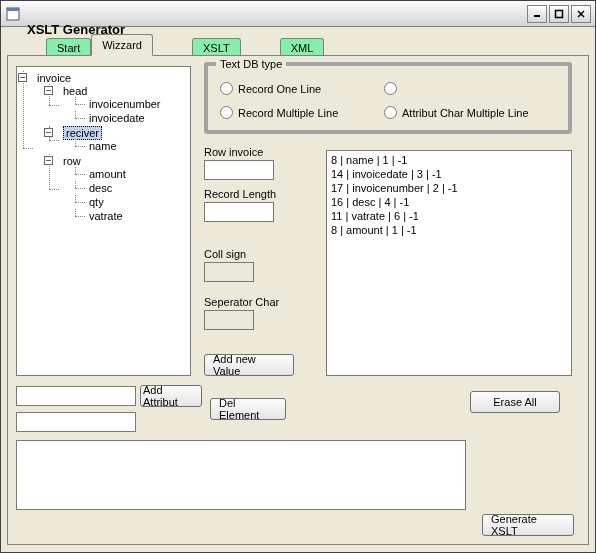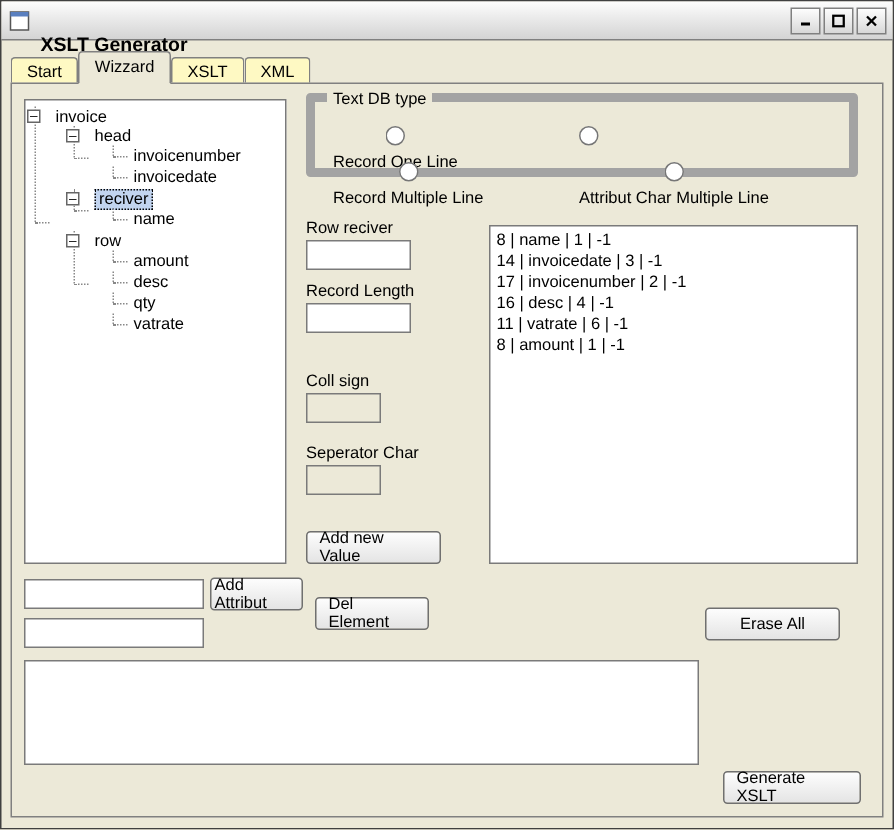--- a/index.html
+++ b/index.html
@@ -73,23 +73,24 @@
   }
   .tab.active {
     background: #ece9d8;
     z-index: 3;
     padding-top:4px;
     padding-bottom:4px;
     top:1px;
     border-bottom: 1px solid #ece9d8;
   }
   .tab.inactive {
-    background: #fef9c3;
+    background: #86efac;
     font-size:11px;
     top:2px;
+    margin-left:39px;
   }
   .tabpanel {
     border: 1px solid #808080;
     background: #ece9d8;
     height: 490px;
     position: relative;
   }
   
   .tree {
     position:absolute;
@@ -116,31 +117,31 @@
     position:absolute; left:-5px; top:2px;
     width:9px; height:9px;
     border:1px solid #666; background:#fff;
     font-size:9px; line-height:7px; text-align:center;
     cursor:pointer;
   }
   .tree .sel { background:#c2d4ef; border:1px dotted #000; padding:0 2px; }
 
   .groupbox {
     position:absolute;
-    left:196px; top:6px; width:368px; height:56px;
-    border:6px solid #a3a3a3;
+    left:196px; top:6px; width:368px; height:72px;
+    border:4px solid #a3a3a3;
     border-radius:3px;
   }
   .groupbox .legend {
     position:absolute; top:-8px; left:8px;
     background:#ece9d8; padding:0 4px;
   }
   .radiorow {
     position:absolute;
-    display:flex; align-items:center; gap:5px;flex-direction:column;
+    display:flex; align-items:center; gap:5px;
   }
   .radiorow input { margin:0; }
   
   .lbl { position:absolute; }
   .txt {
     position:absolute;
     background:#fff; border:1px solid #7a7a7a;
     height:20px; padding:2px 3px;
   }
   .txt.disabled { background:#ece9d8; }
@@ -260,21 +261,21 @@
         <label class="radiorow" style="left:12px; top:40px;">
           <input type="radio" name="dbtype" style="">
           <span>Record Multiple Line</span>
         </label>
         <label class="radiorow" style="left:176px; top:40px;">
           <input type="radio" name="dbtype" style="">
           <span>Attribut Char Multiple Line</span>
         </label>
       </div>
 
-      <span class="lbl" style="left:196px; top:90px;">Row reciver</span>
+      <span class="lbl" style="left:196px; top:90px;">Row invoice</span>
       <input class="txt" style="left: 196px; top: 104px; width: 70px;" value="">
 
       <span class="lbl" style="left:196px; top:132px;">Record Length</span>
       <input class="txt" style="left: 196px; top: 146px; width: 70px;" value="">
 
       <span class="lbl" style="left:196px; top:192px;">Coll sign</span>
       <input class="txt disabled" style="left: 196px; top: 206px; width: 50px;" disabled="" value="">
 
       <span class="lbl" style="left:196px; top:240px;">Seperator Char</span>
       <input class="txt disabled" style="left: 196px; top: 254px; width: 50px;" disabled="" value="">
@@ -291,21 +292,21 @@
       </div>
 
       <input class="txt" style="left: 8px; top: 330px; width: 120px;" value="">
       <div class="btn" style="left:132px; top:329px; width:62px; padding:0 2px;">Add Attribut</div>
 
       <input class="txt" style="left: 8px; top: 356px; width: 120px;" value="">
       <div class="btn" style="left:132px; top:355px; width:62px; padding:0 2px;margin-top:38px;">Add Elemen</div>
 
       <div class="btn" style="left:202px; top:342px; width:76px;">Del Element</div>
 
-      <div class="btn" style="left:462px; top:335px; width:90px;margin-top:14px;">Erase All</div>
+      <div class="btn" style="left:462px; top:335px; width:90px;">Erase All</div>
 
       <div class="bigtext" style="left:8px; top:384px; width:450px; height:70px;"></div>
 
       <div class="btn" style="left:474px; top:458px; width:92px;">Generate XSLT</div>
 
     </div>
   </div>
 </div>
 
 </body></html>

